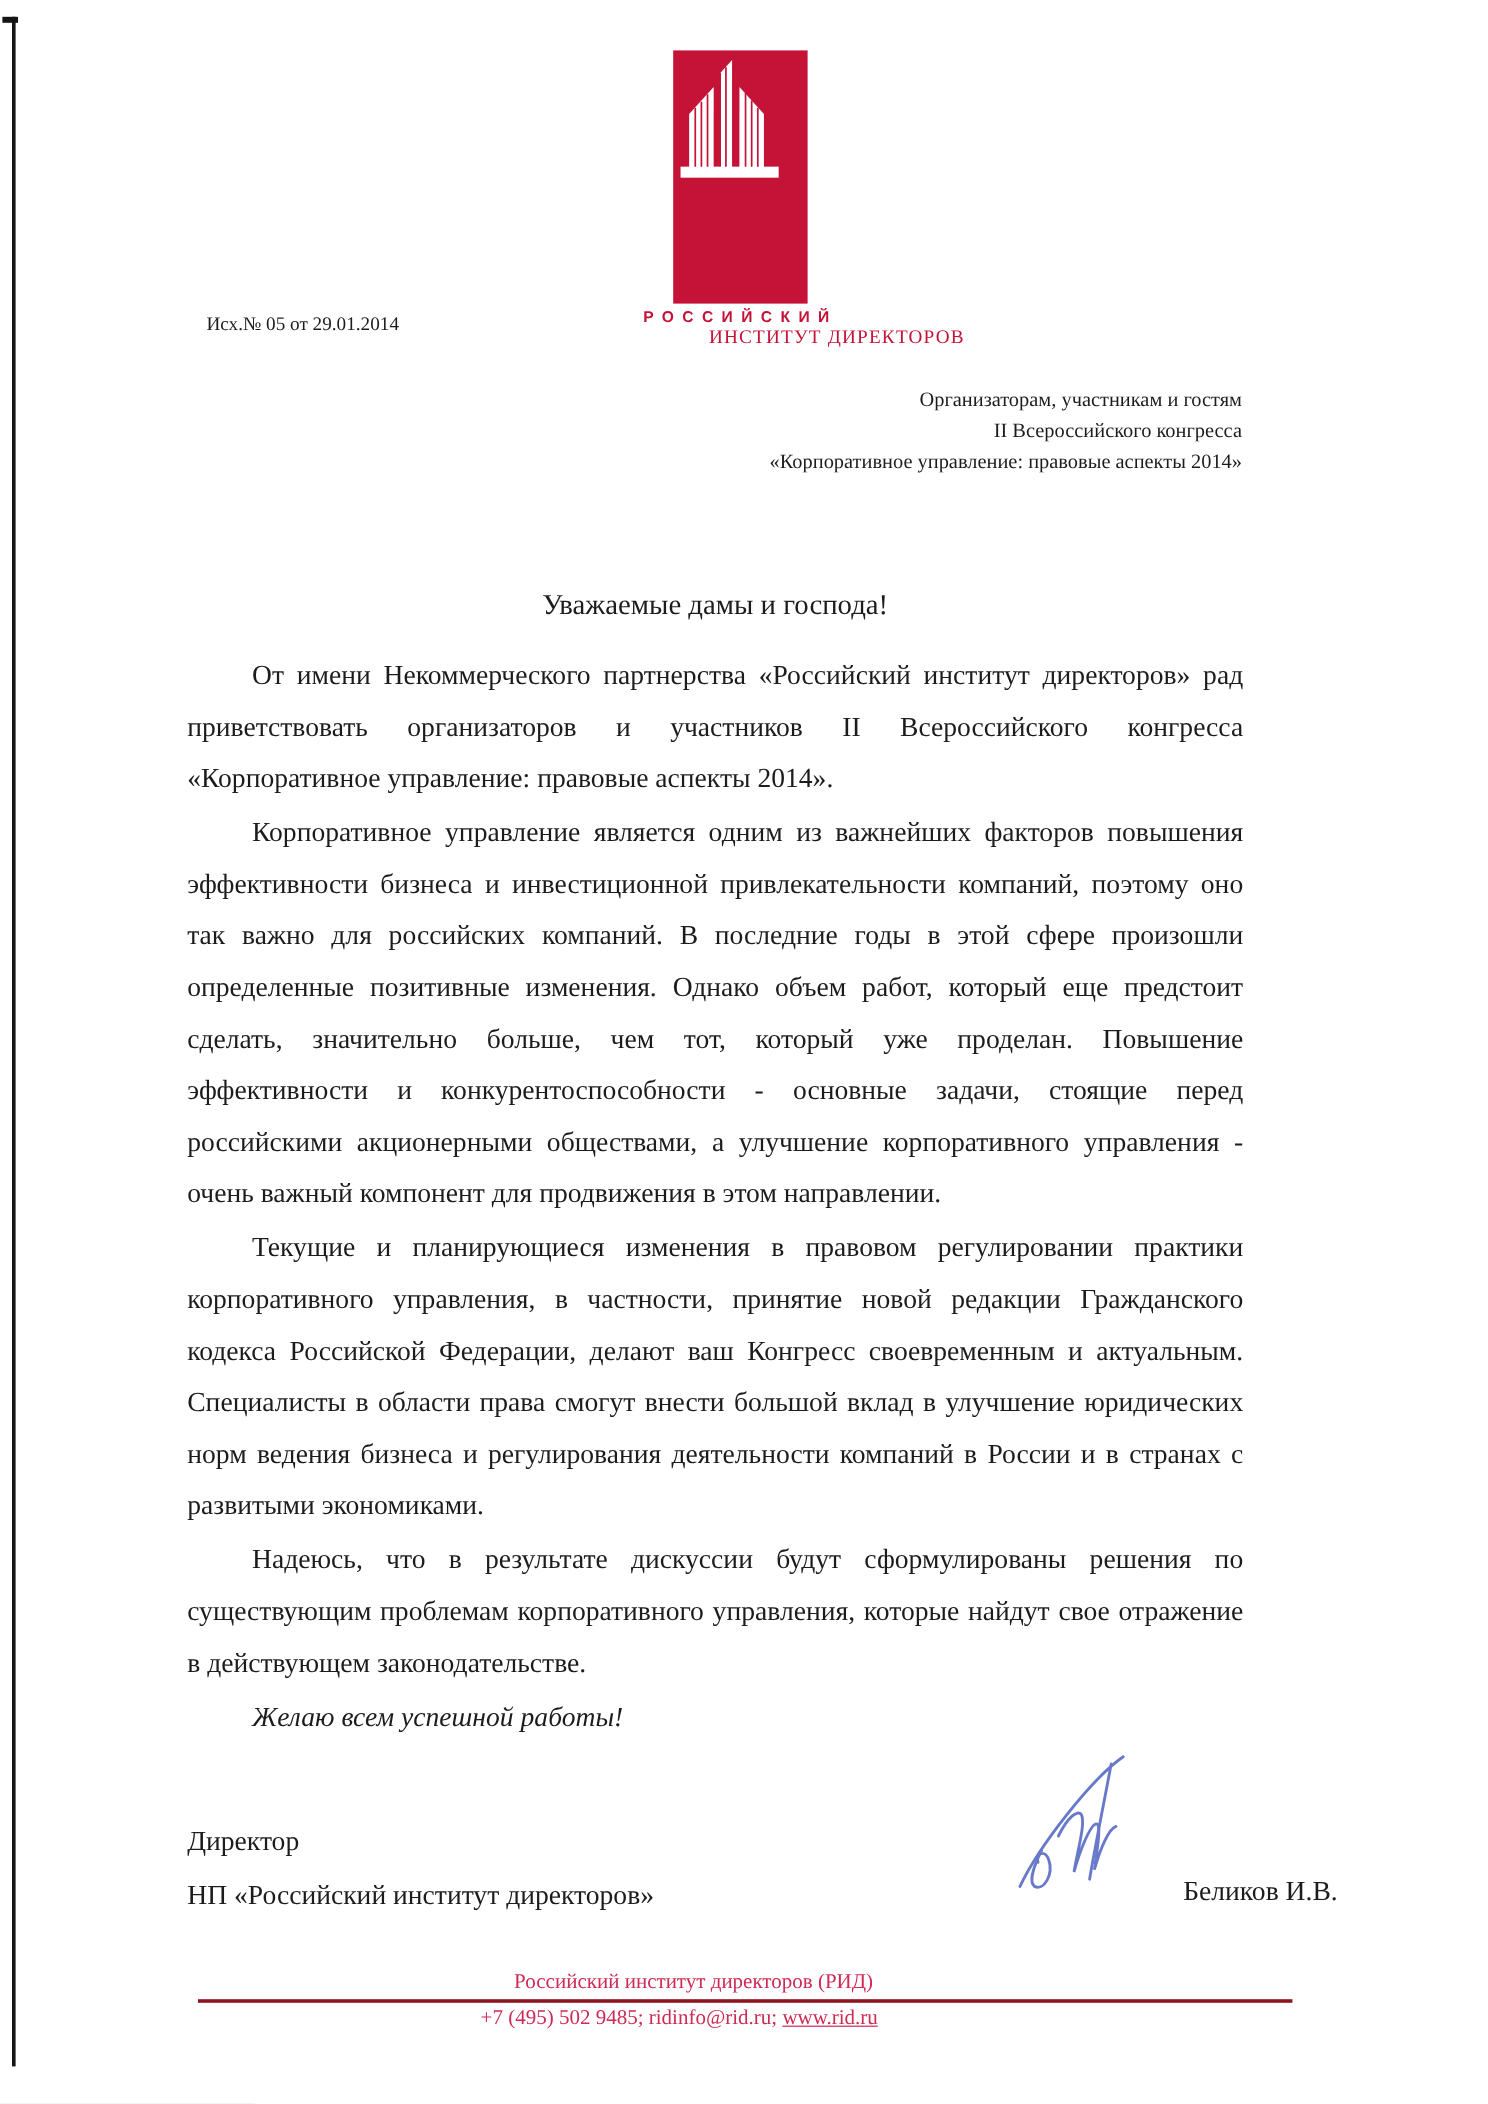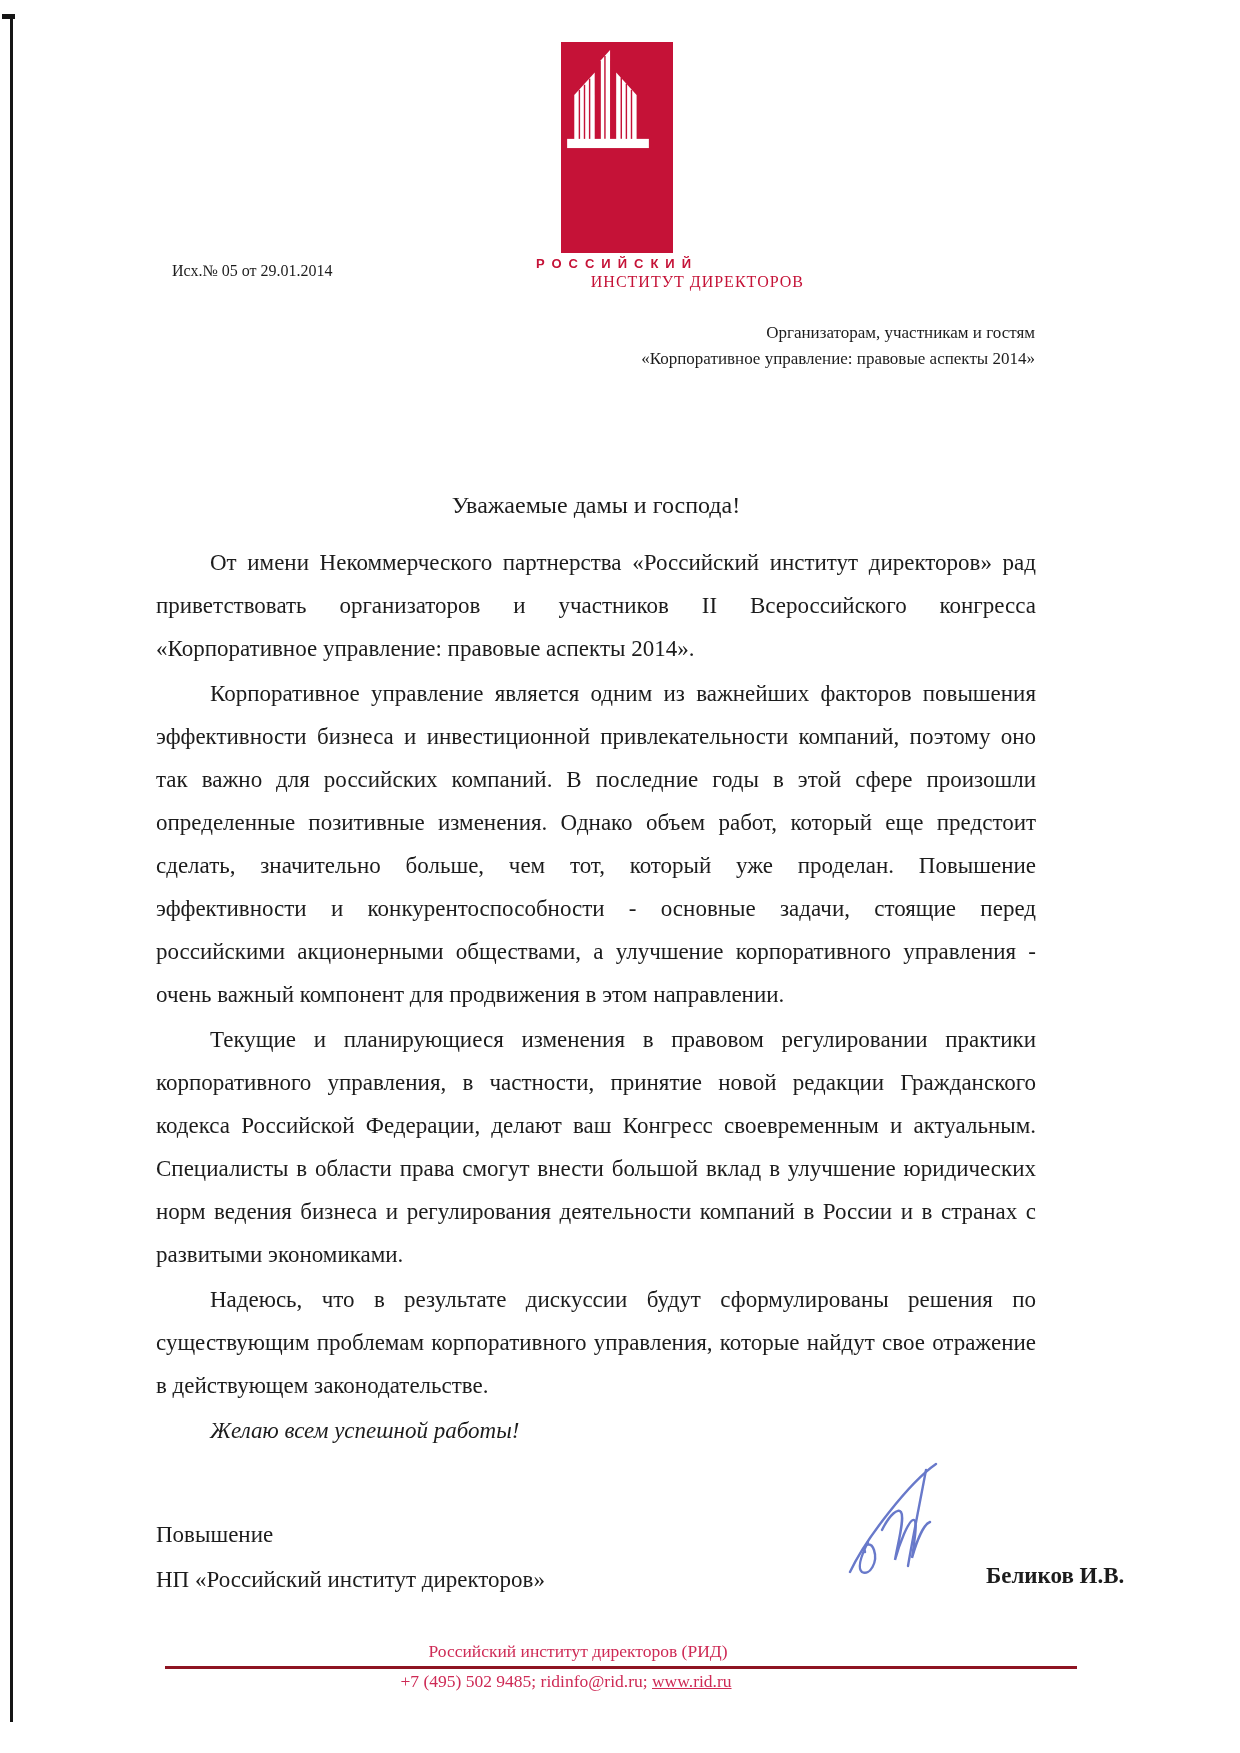--- a/index.html
+++ b/index.html
@@ -50,21 +50,21 @@
     text-indent:54px;
     text-align:justify;
   }
   .closing{ text-indent:54px; text-align:left !important;font-style:italic; }
 
   .sig-title{
     position:absolute;left:156px;top:1512px;
     font-size:23px;line-height:45px;
   }
   .sig-scribble{position:absolute;left:838px;top:1458px;width:112px;height:122px;}
-  .sig-name{position:absolute;left:986px;top:1563px;font-size:23px;font-weight:bold;}
+  .sig-name{position:absolute;left:986px;top:1563px;font-size:23px;}
 
   .footer-org{
     position:absolute;left:168px;top:1641px;width:820px;text-align:center;
     font-size:17.5px;color:var(--footer-red);
   }
   .footer-rule{position:absolute;left:165px;top:1666px;width:912px;height:3px;background:var(--rule-red);}
   .footer-contacts{
     position:absolute;left:156px;top:1671px;width:820px;text-align:center;
     font-size:17.5px;color:var(--footer-red);
   }
@@ -97,35 +97,36 @@
       </g>
     </svg>
   </div>
   <div class="logo-line1">РОССИЙСКИЙ</div>
   <div class="logo-line2">ИНСТИТУТ ДИРЕКТОРОВ</div>
 
   <div class="ref-line">Исх.№ 05 от 29.01.2014</div>
 
   <div class="addressee">
     <div>Организаторам, участникам и гостям</div>
+    <div>II Всероссийского конгресса</div>
     <div>«Корпоративное управление: правовые аспекты 2014»</div>
   </div>
 
   <div class="salutation">Уважаемые дамы и господа!</div>
 
   <div class="letter-body">
     <p>От имени Некоммерческого партнерства «Российский институт директоров» рад приветствовать организаторов и участников II Всероссийского конгресса «Корпоративное управление: правовые аспекты 2014».</p>
     <p>Корпоративное управление является одним из важнейших факторов повышения эффективности бизнеса и инвестиционной привлекательности компаний, поэтому оно так важно для российских компаний. В последние годы в этой сфере произошли определенные позитивные изменения. Однако объем работ, который еще предстоит сделать, значительно больше, чем тот, который уже проделан. Повышение эффективности и конкурентоспособности - основные задачи, стоящие перед российскими акционерными обществами, а улучшение корпоративного управления - очень важный компонент для продвижения в этом направлении.</p>
     <p>Текущие и планирующиеся изменения в правовом регулировании практики корпоративного управления, в частности,  принятие новой редакции Гражданского кодекса Российской Федерации, делают ваш Конгресс своевременным и актуальным. Специалисты в области права смогут внести большой вклад в улучшение юридических норм ведения бизнеса и регулирования деятельности компаний в России и в странах с развитыми экономиками.</p>
     <p>Надеюсь, что в результате дискуссии будут сформулированы решения по существующим проблемам корпоративного управления,  которые найдут свое отражение в действующем законодательстве.</p>
     <p class="closing">Желаю всем успешной работы!</p>
   </div>
 
   <div class="sig-title">
-    <div>Повышение</div>
+    <div>Директор</div>
     <div>НП «Российский институт директоров»</div>
   </div>
 
   <svg class="sig-scribble" viewBox="0 0 112 122" xmlns="http://www.w3.org/2000/svg">
     <g fill="none" stroke="#5c6ec6" stroke-width="2.4" stroke-linecap="round" opacity="0.92">
       <path d="M12,114 C 28,80 72,24 98,6"></path>
       <path d="M30,84 C 24,96 19,110 24,114 C 32,118 40,104 36,92 C 33,83 25,86 27,94"></path>
       <path d="M44,72 C 52,56 60,50 63,54 C 67,60 60,84 57,102 C 62,84 70,64 75,62 C 80,60 77,80 74,100 C 79,82 86,66 92,64"></path>
       <path d="M88,12 C 82,44 74,84 70,108"></path>
     </g>

